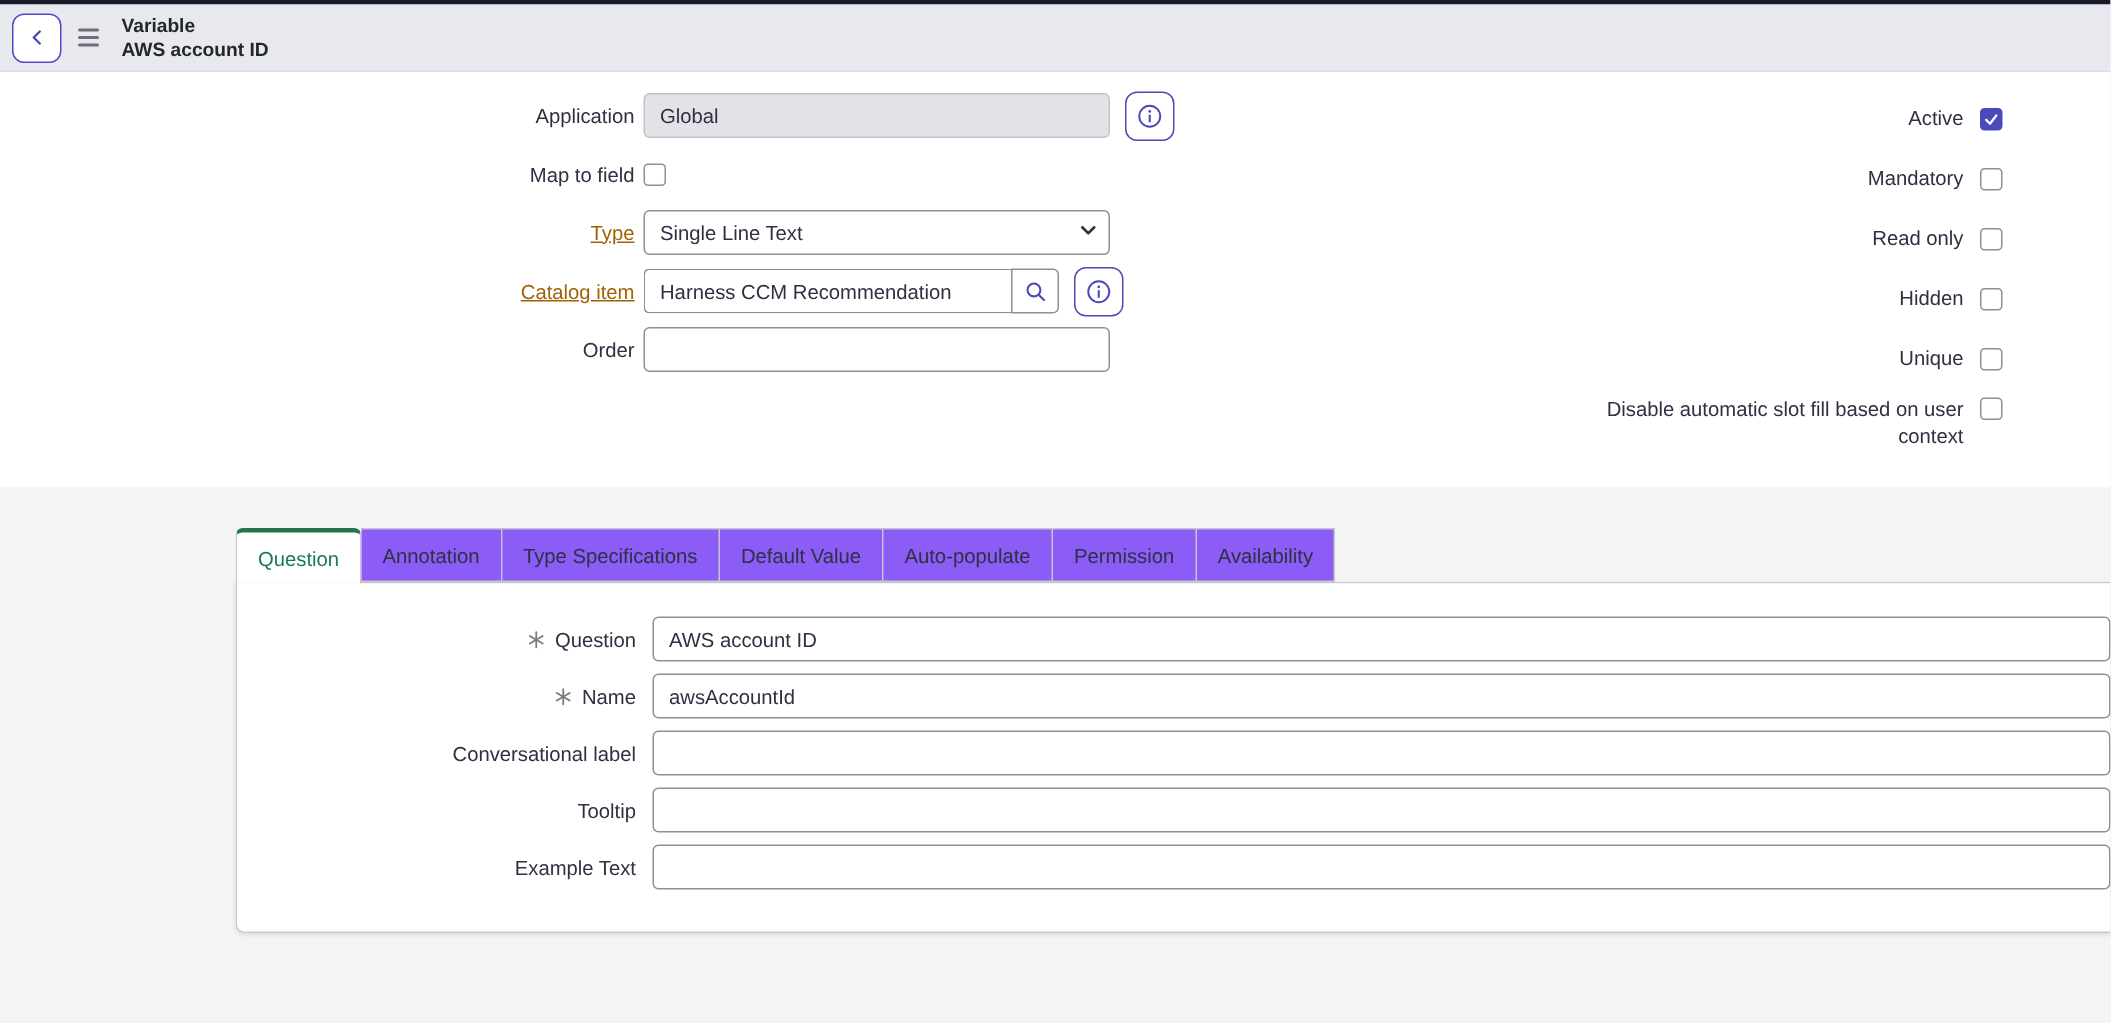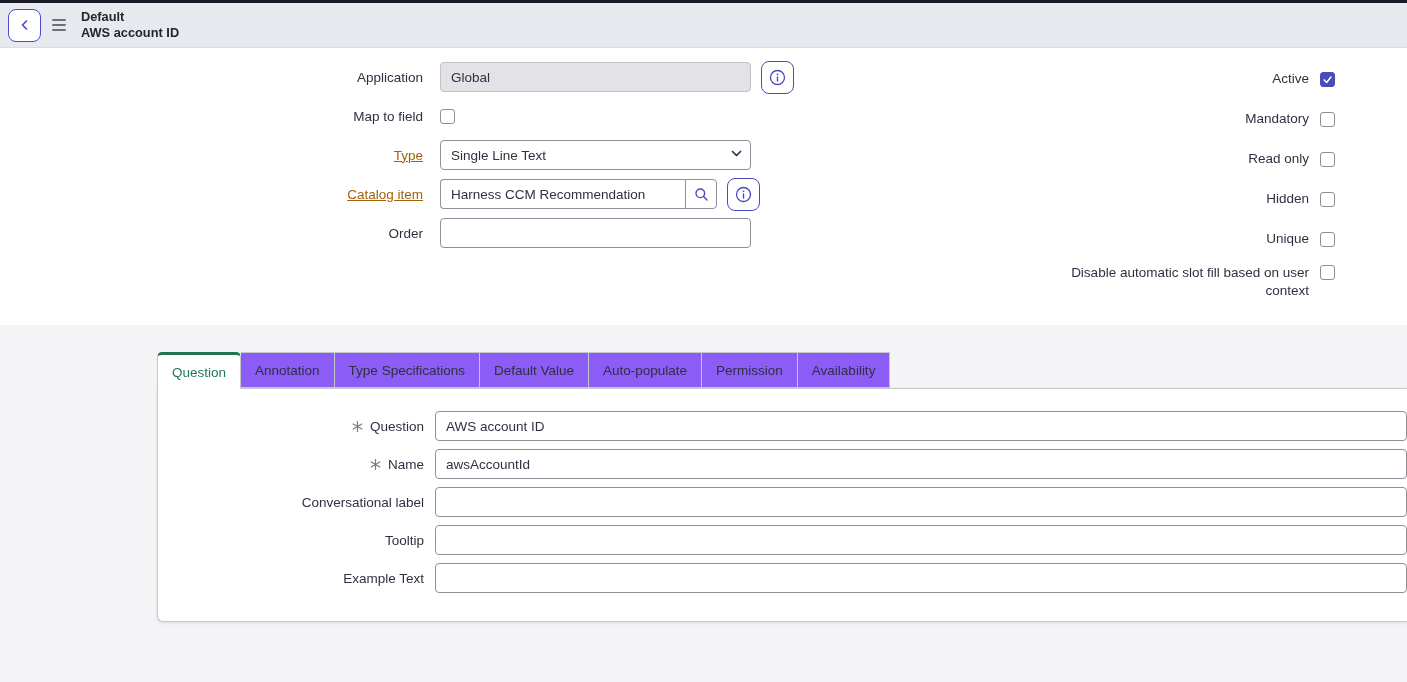--- a/index.html
+++ b/index.html
@@ -16,21 +16,21 @@
   .menu-btn i { display:block; height:2px; width:14px; background:#6f6f7a; border-radius:1px; }
   .title-block { margin-left:13px; }
   .title-block div { font-weight:bold; font-size:12.8px; line-height:16px; color:#24262e; }
 
   
   .form-top { background:#fff; height:277px; display:flex; padding-top:14px; }
   .col-left { width:800px; flex-shrink:0; }
   .col-right { flex:1; padding-top:2px; }
 
   .row { display:flex; align-items:center; height:30px; margin-bottom:9px; }
-  .f-label { width:423px; text-align:right; margin-right:17px; flex-shrink:0; }
+  .f-label { width:423px; text-align:right; margin-right:6px; flex-shrink:0; }
   .f-label.link { color:#a16207; text-decoration:underline; cursor:pointer; }
 
   input.txt { height:30px; border:1px solid #8f8f9a; border-radius:4px; padding:0 10px;
     font-family:inherit; font-size:13.5px; color:#2e3141; background:#fff; outline:none; }
   .w-main { width:311px; }
   input.readonly { background:#e2e2e7; border:1px solid #c2c2c9; }
 
   .select-wrap { position:relative; width:311px; }
   select.sel { appearance:none; -webkit-appearance:none; width:100%; height:30px;
     border:1px solid #8f8f9a; border-radius:4px; padding:0 26px 0 10px; background:#fff;
@@ -85,21 +85,21 @@
     <svg width="14" height="14" viewBox="0 0 14 14">
       <polyline points="8.5,3 4.5,7 8.5,11" fill="none" stroke="#4c4ab8" stroke-width="1.6" stroke-linecap="round" stroke-linejoin="round"></polyline>
     </svg>
   </div>
   <div class="menu-btn">
       <i></i>
       <i></i>
       <i></i>
     </div>
   <div class="title-block">
-    <div>Default</div>
+    <div>Variable</div>
     <div>AWS account ID</div>
   </div>
 </div>
 
 <div class="form-top">
   <div class="col-left">
 
     <div class="row">
       <span class="f-label">Application</span>
       <input class="txt w-main readonly" readonly="" value="Global" style="">

